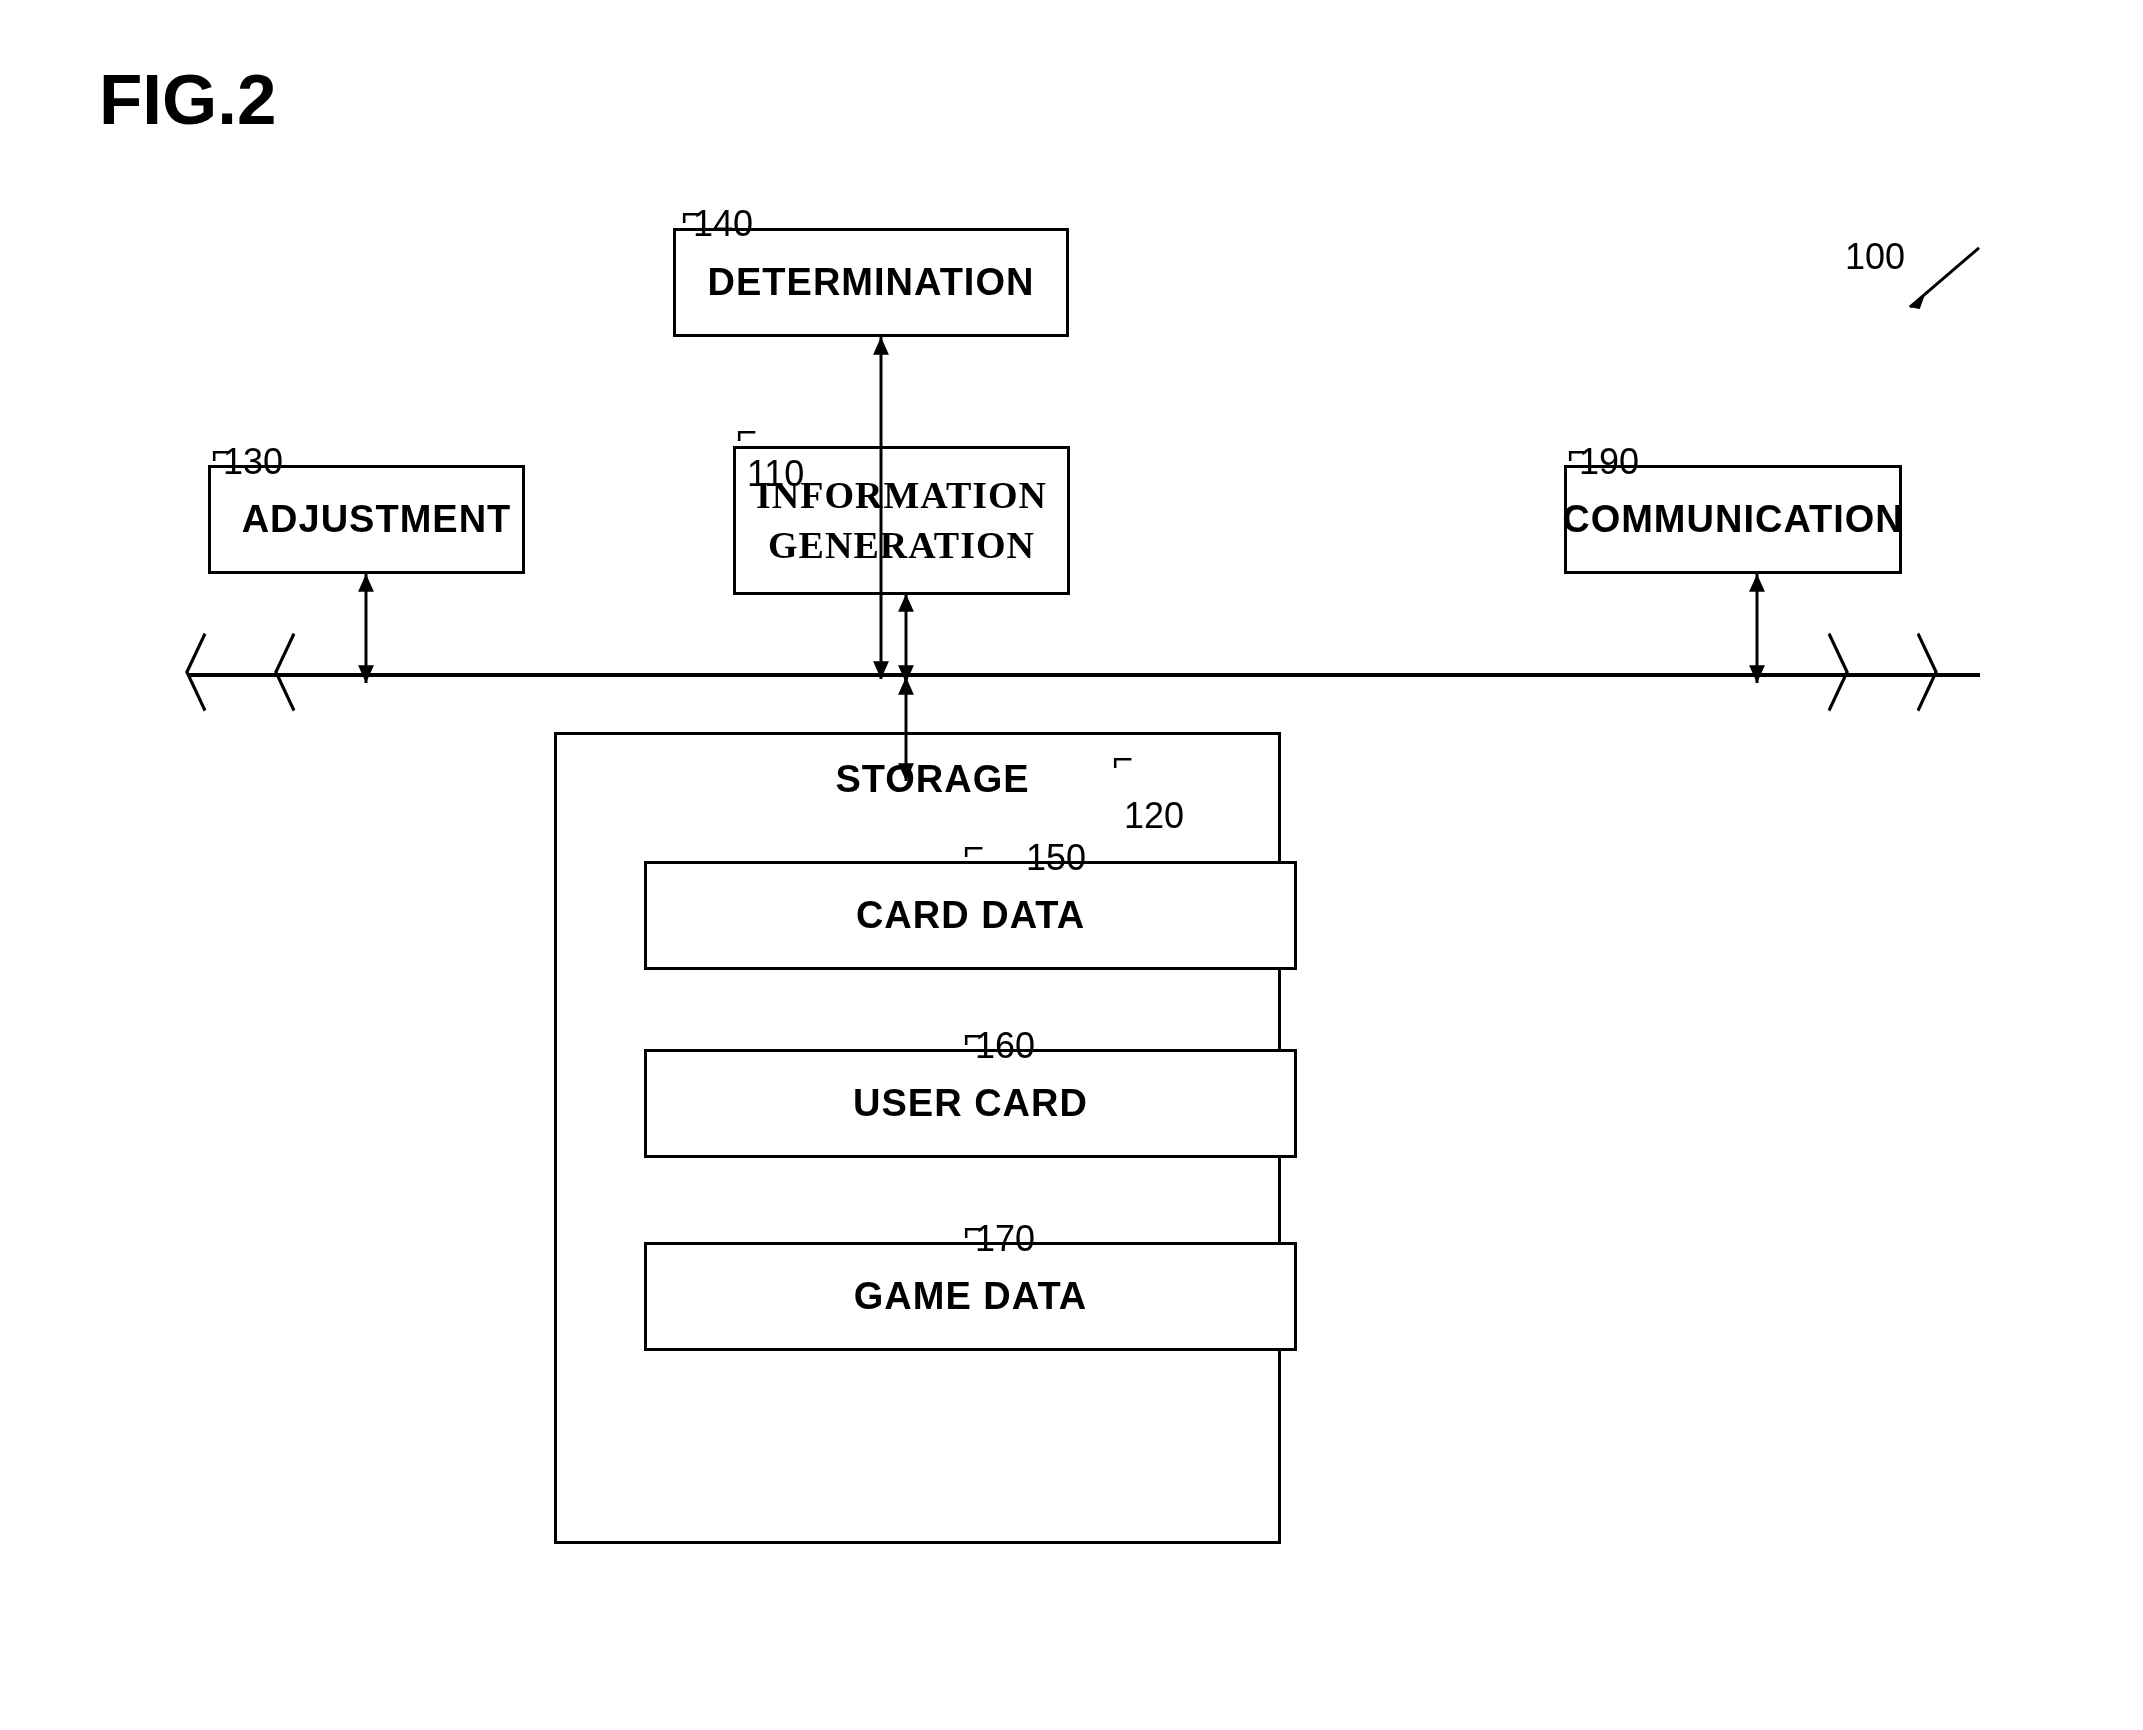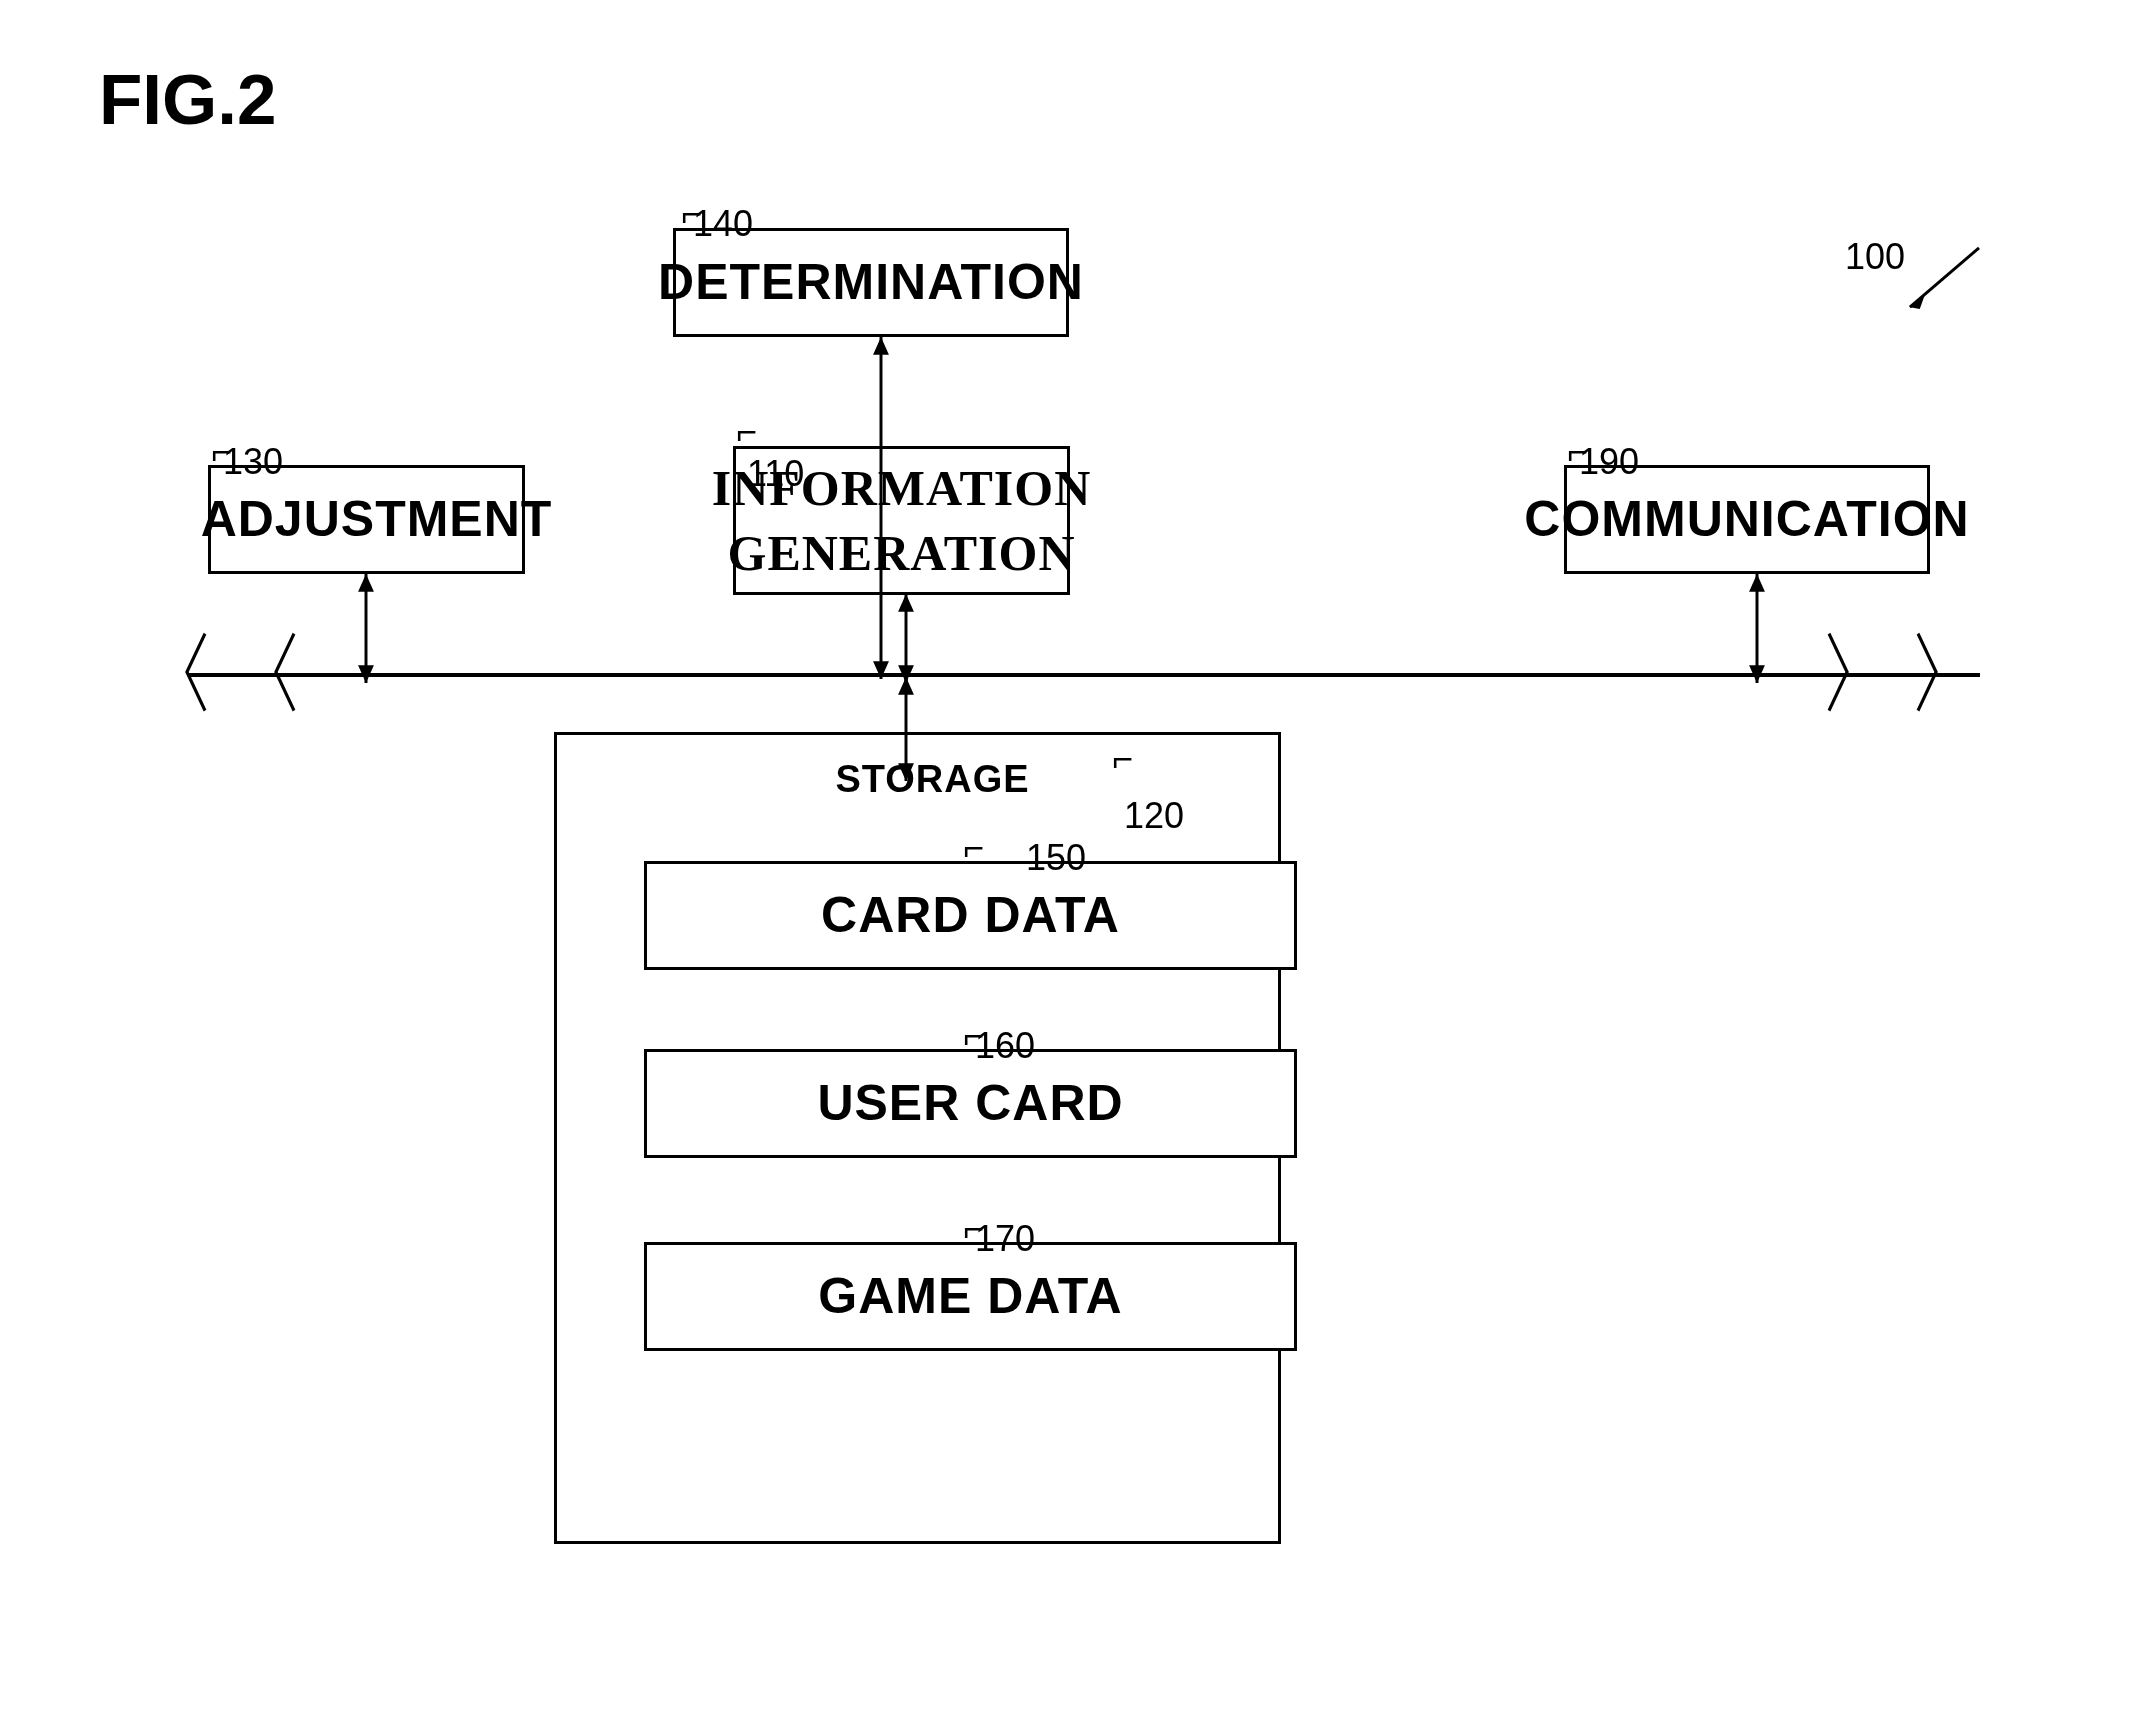--- a/index.html
+++ b/index.html
@@ -23,21 +23,21 @@
 
     
     .block-box {
       position: absolute;
       border: 3px solid #000;
       background: #fff;
       display: flex;
       align-items: center;
       justify-content: center;
       text-align: center;
-      font-size: 50px;
+      font-size: 38px;
       font-weight: bold;
       letter-spacing: 1px;
       line-height: 1.3;
     }
 
     
     .ref-label {
       position: absolute;
       font-size: 36px;
       color: #000;
@@ -70,21 +70,21 @@
 <span class="ref-label" style="left:223px; top:441px;">130</span>
 <span style="position:absolute; left:211px; top:431px; font-size:36px;">⌐</span>
 
 <div class="block-box" style="left:733px; top:446px; width:337px; height:149px;font-family:Liberation Serif, serif;">
   <span style="white-space:pre-line;">INFORMATION
 GENERATION</span>
 </div>
 <span class="ref-label" style="left:747px; top:421px;margin-top:32px;">110</span>
 <span style="position:absolute; left:736px; top:411px; font-size:36px;">⌐</span>
 
-<div class="block-box" style="left:1564px; top:465px; width:366px; height:109px;">COMMUNICATION</div>
+<div class="block-box" style="left:1564px; top:465px; width:338px; height:109px;">COMMUNICATION</div>
 <span class="ref-label" style="left:1579px; top:441px;">190</span>
 <span style="position:absolute; left:1567px; top:431px; font-size:36px;">⌐</span>
 
 <div class="block-box" style="left:554px; top:732px; width:727px; height:812px; align-items:flex-start; padding-top:20px; padding-left:30px; font-size:38px;">STORAGE</div>
 <span class="ref-label" style="left:1124px; top:747px;margin-top:48px;">120</span>
 <span style="position:absolute; left:1112px; top:738px; font-size:36px;">⌐</span>
 
 <div class="block-box" style="left:644px; top:861px; width:653px; height:109px;">CARD DATA</div>
 <span class="ref-label" style="left:1026px; top:837px;">150</span>
 <span style="position:absolute; left:963px; top:827px; font-size:36px;">⌐</span>

